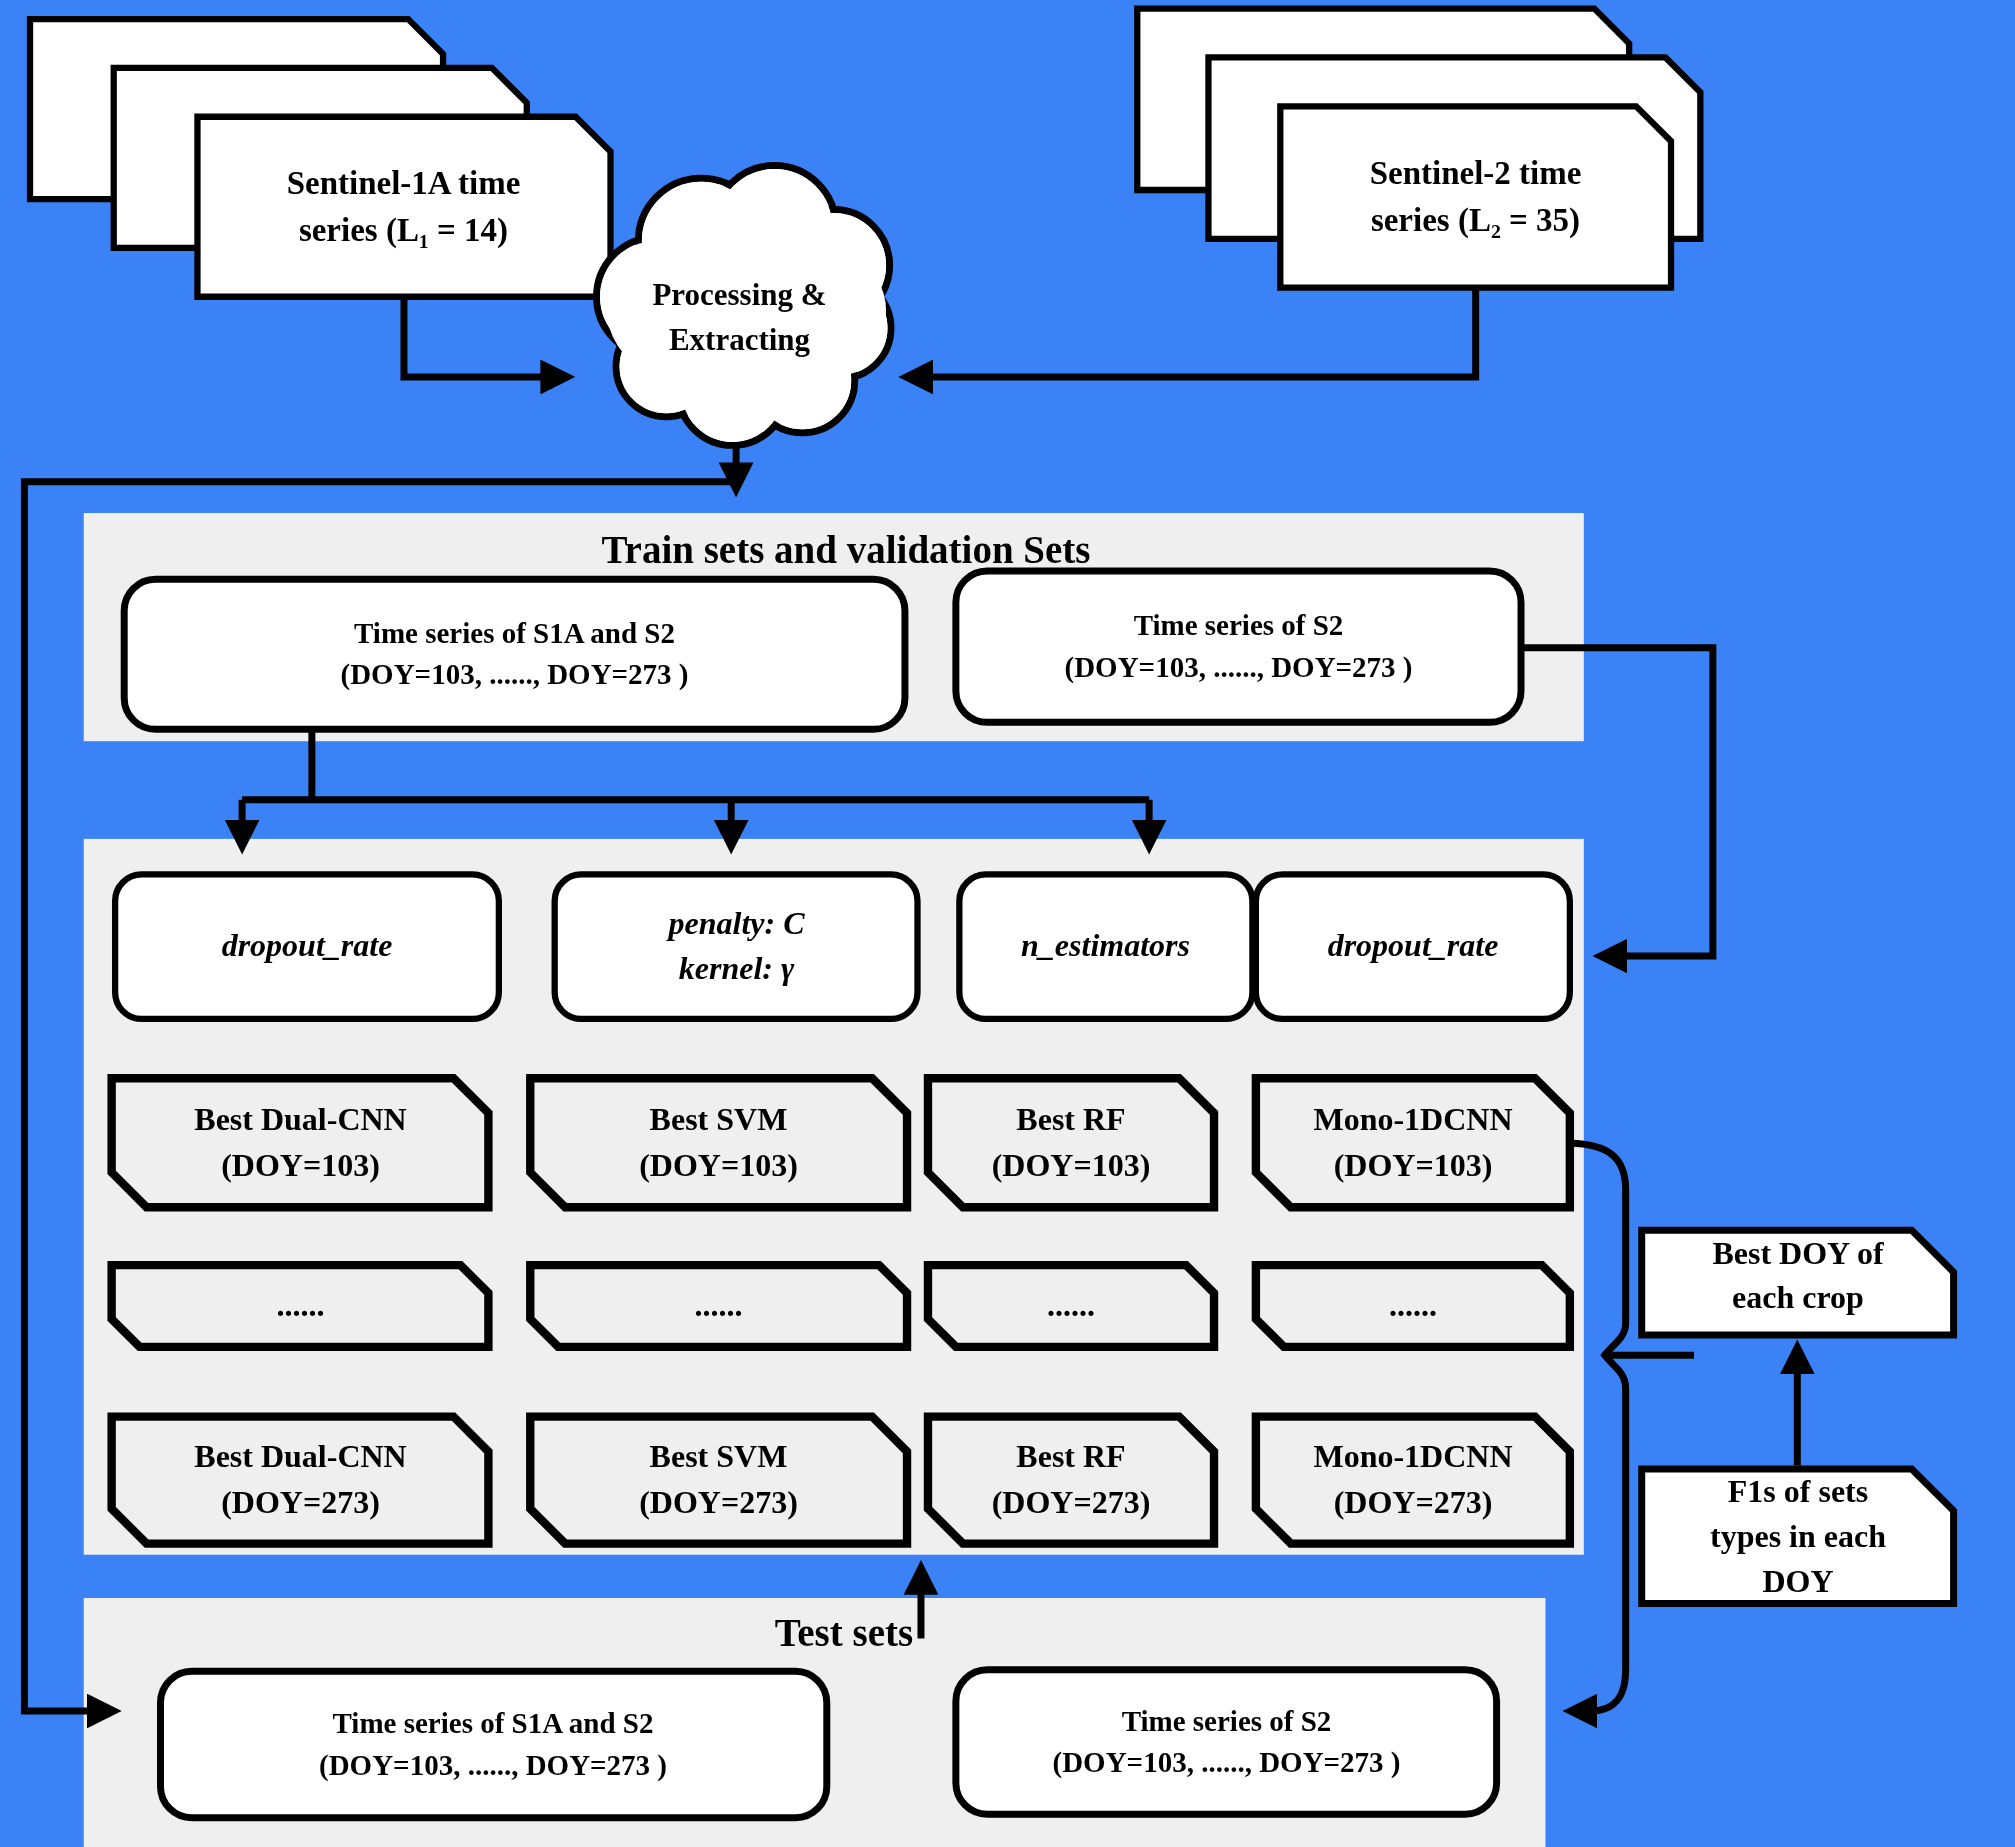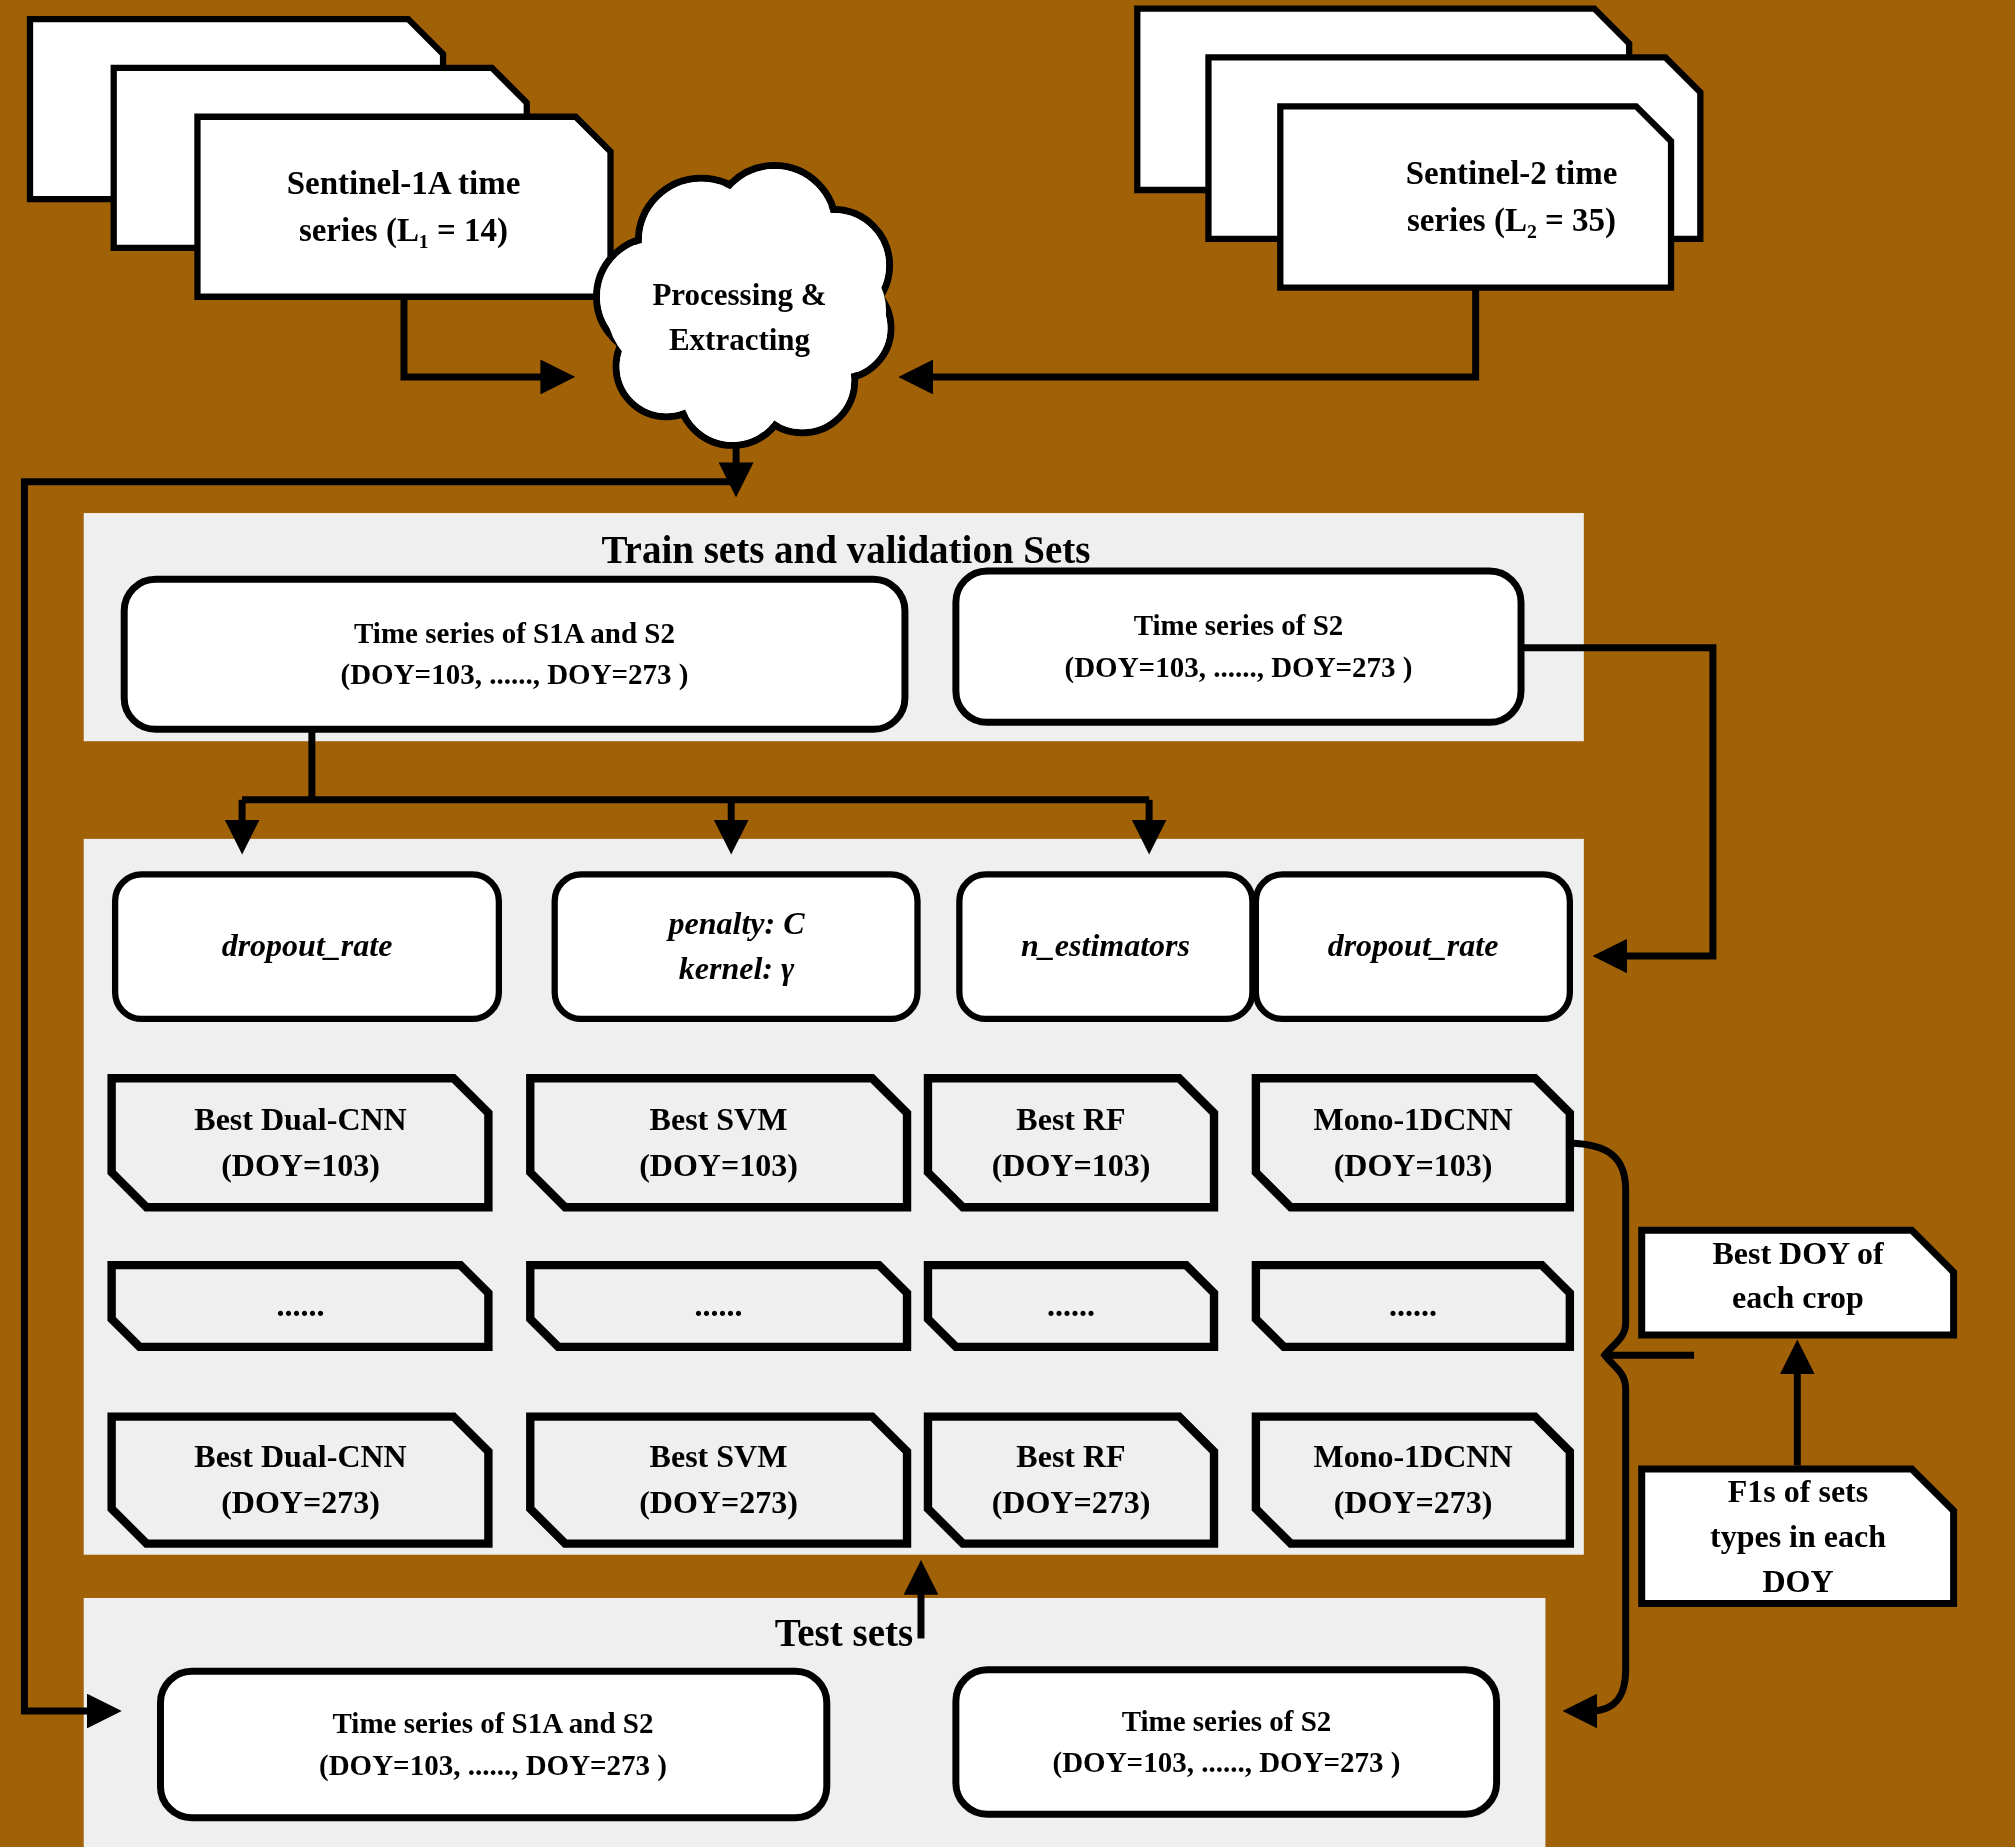--- a/index.html
+++ b/index.html
@@ -1,16 +1,16 @@
 <!DOCTYPE html>
 <html style="font-size:11px"><head>
 <meta charset="utf-8">
 <style>
   html,body{margin:0;padding:0;background:#ffffff;}
-  #stage{position:relative;width:2015px;height:1848px;background:#a16207;overflow:hidden;
+  #stage{position:relative;width:2015px;height:1848px;background:#3b82f6;overflow:hidden;
          font-family:"Liberation Serif","DejaVu Serif",serif;}
   #shapes{position:absolute;left:0;top:0;width:2015px;height:1848px;}
   .lbl{position:absolute;display:flex;flex-direction:column;align-items:center;justify-content:center;
        text-align:center;font-weight:bold;color:#000;line-height:1.42;}
   .f48{font-size:33px;}
   .f46{font-size:32px;}
   .f44{font-size:31px;}
   .f50{font-size:29px;}
   .f56{font-size:39px;padding-left:12px;}
   .it{font-style:italic;}
@@ -119,21 +119,21 @@
     <polygon points="2353,1763 2740,1763 2800,1823 2800,1913 2353,1913"></polygon>
     <polygon points="2353,2105 2740,2105 2800,2165 2800,2298 2353,2298"></polygon>
   </g>
 </svg>
 
 <div class="lbl f48" style="left:197px;top:117px;width:413px;height:180px;">
   <span>Sentinel-1A time</span>
   <span>series (L₁ = 14)</span>
 </div>
 
-<div class="lbl f48" style="left:1316px;top:106px;width:391px;height:181px;">
+<div class="lbl f48" style="left:1280px;top:106px;width:391px;height:181px;">
   <span>Sentinel-2 time</span>
   <span>series (L₂ = 35)</span>
 </div>
 
 <div class="lbl f44" style="left:600px;top:244px;width:279px;height:147px;text-align:right;">
   <span>Processing &amp;</span>
   <span>Extracting</span>
 </div>
 
 <div class="lbl f56" style="left:84px;top:520px;width:1500px;height:59px;">

